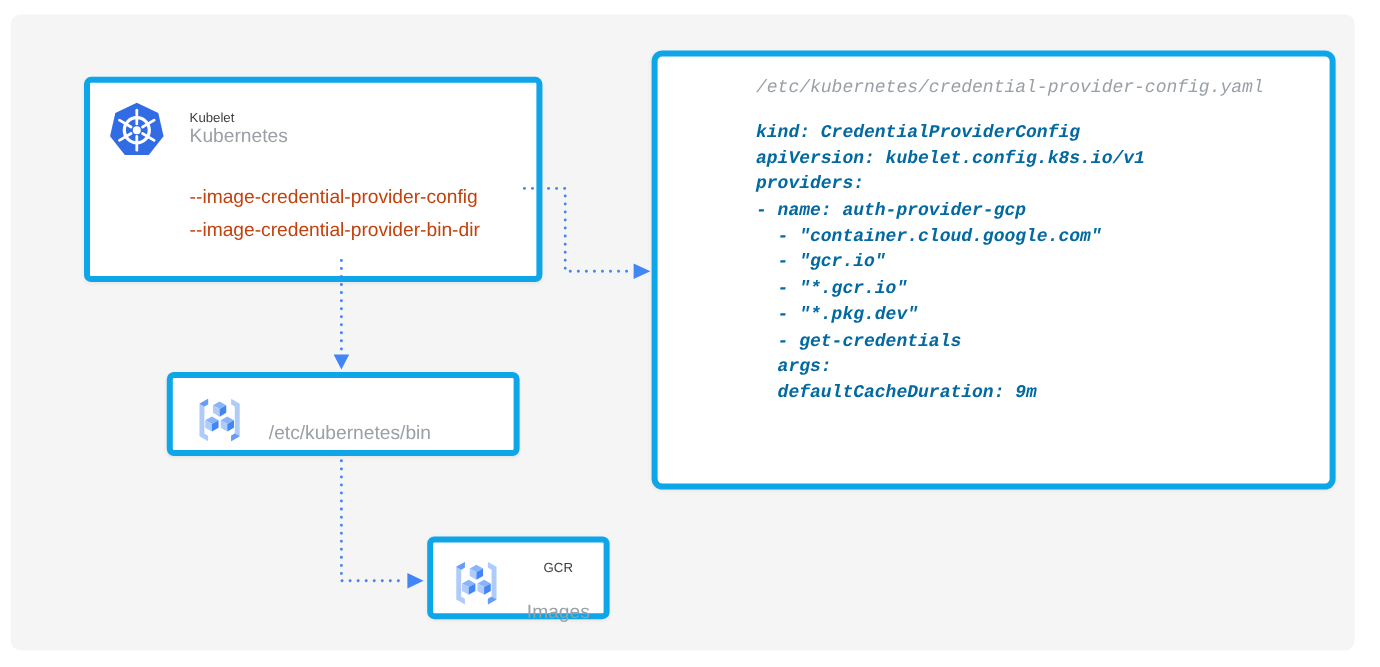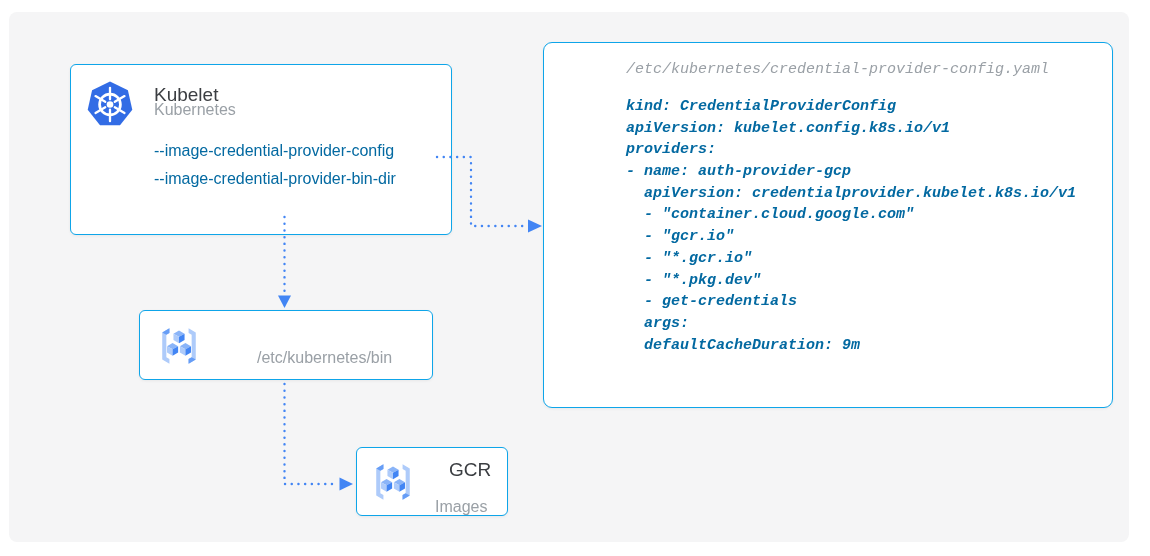--- a/index.html
+++ b/index.html
@@ -1,35 +1,35 @@
 <!DOCTYPE html>
 <html><head>
 <meta charset="utf-8">
 <style>
   html,body{margin:0;padding:0;background:#ffffff;}
   body{width:1150px;height:556px;font-family:"Liberation Sans",sans-serif;-webkit-font-smoothing:antialiased;}
   .canvas{position:relative;width:1150px;height:556px;background:#ffffff;overflow:hidden;}
   .panel{position:absolute;left:9px;top:12px;width:1120px;height:530px;background:#f5f5f6;border-radius:8px;}
-  .card{position:absolute;background:#ffffff;border:1px solid #0ea5e9;border-radius:6px;box-shadow:0 1px 3px rgba(0,0,0,0.06);box-sizing:border-box;}
+  .card{position:absolute;background:#ffffff;border:5px solid #0ea5e9;border-radius:6px;box-shadow:0 1px 3px rgba(0,0,0,0.06);box-sizing:border-box;}
   .card-kubelet{left:70px;top:64px;width:382px;height:171px;}
   .card-config{left:543px;top:42px;width:570px;height:366px;border-radius:9px;}
   .card-auth{left:139px;top:310px;width:294px;height:70px;}
   .card-gcr{left:356px;top:447px;width:152px;height:69px;}
   .node-icon{position:absolute;}
   .icon-kubelet{left:14px;top:14px;width:50px;height:50px;}
   .icon-auth{left:16px;top:12px;width:46px;height:46px;}
   .icon-gcr{left:13px;top:11px;width:46px;height:46px;}
-  .node-title{position:absolute;color:#3b3e42;font-size:19px;line-height:22px;white-space:nowrap;text-align:right;}
+  .node-title{position:absolute;color:#3b3e42;font-size:11px;line-height:22px;white-space:nowrap;text-align:right;}
   .node-sub{position:absolute;color:#9aa0a6;font-size:16px;line-height:22px;white-space:nowrap;}
   .t-kubelet{left:83px;top:19px;}
   .s-kubelet{left:83px;top:34px;}
-  .flags{position:absolute;left:83px;top:72px;color:#0369a1;font-size:16px;line-height:28px;}
+  .flags{position:absolute;left:83px;top:82px;color:#c2410c;font-size:16px;line-height:28px;}
   .flag-line{white-space:nowrap;}
   .t-auth{left:80px;top:11px;}
-  .s-auth{left:80px;top:36px;margin-left:37px;}
+  .s-auth{left:80px;top:36px;}
   .t-gcr{left:92px;top:11px;}
   .s-gcr{left:78px;top:48px;}
   .cfg-path{position:absolute;left:82px;top:18px;font-family:"Liberation Mono","DejaVu Sans Mono",monospace;font-style:italic;font-size:15px;color:#9aa0a6;white-space:pre;}
   .cfg-code{position:absolute;left:82px;top:53px;font-family:"Liberation Mono","DejaVu Sans Mono",monospace;font-style:italic;font-weight:bold;font-size:15px;color:#0369a1;}
   .code-line{white-space:pre;height:21.7px;line-height:21.7px;}
   .edges{position:absolute;left:0;top:0;width:1150px;height:556px;pointer-events:none;}
   .hidden-defs{position:absolute;width:0;height:0;overflow:hidden;}
 </style>
 </head>
 <body>
@@ -81,21 +81,20 @@
     </div>
   </div>
 
   <div class="card card-config">
     <div class="cfg-path">/etc/kubernetes/credential-provider-config.yaml</div>
     <div class="cfg-code">
       <div class="code-line">kind: CredentialProviderConfig</div>
       <div class="code-line">apiVersion: kubelet.config.k8s.io/v1</div>
       <div class="code-line">providers:</div>
       <div class="code-line">- name: auth-provider-gcp</div>
-      <div class="code-line">  apiVersion: credentialprovider.kubelet.k8s.io/v1</div>
       <div class="code-line">  - "container.cloud.google.com"</div>
       <div class="code-line">  - "gcr.io"</div>
       <div class="code-line">  - "*.gcr.io"</div>
       <div class="code-line">  - "*.pkg.dev"</div>
       <div class="code-line">  - get-credentials</div>
       <div class="code-line">  args:</div>
       <div class="code-line">  defaultCacheDuration: 9m</div>
     </div>
   </div>
 

